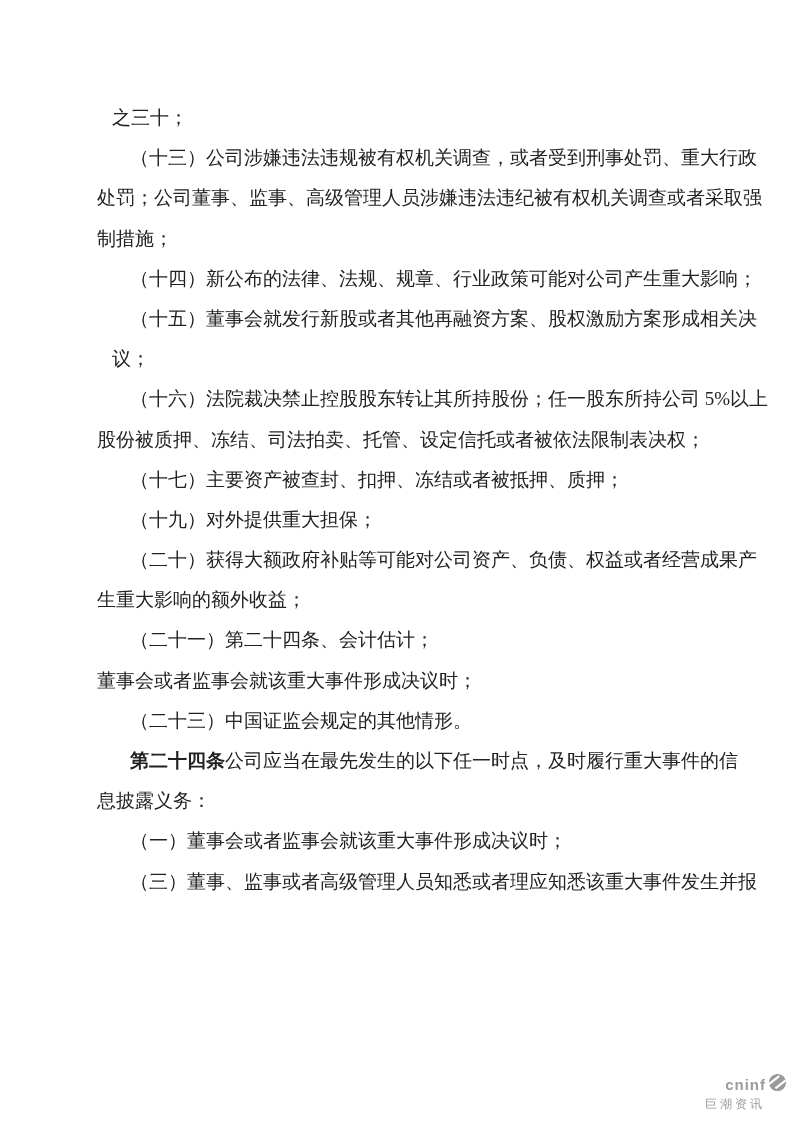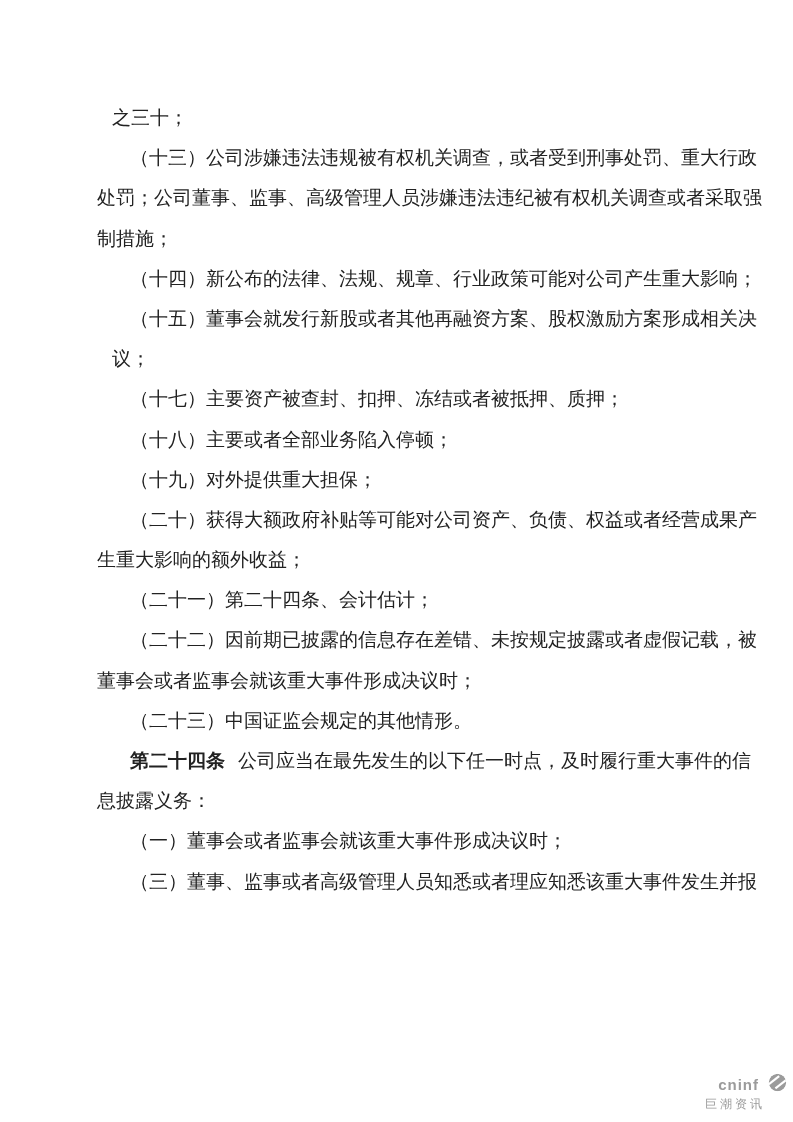--- a/index.html
+++ b/index.html
@@ -17,32 +17,32 @@
     font-size:19px;
   }
   .line{
     line-height:40.2px;
     height:40.2px;
     white-space:nowrap;
   }
   .ind-para{padding-left:33px;}
   .ind-tail{padding-left:15px;}
   .ind-none{padding-left:0;}
-  .bold-term{font-weight:bold;margin-right:13px;}
+  .bold-term{font-weight:bold;}
 
   .footer-logo{
     position:absolute;
     right:5px;top:1072px;
     text-align:right;
     color:#9b9b9b;
     font-family:"Liberation Sans","DejaVu Sans",sans-serif;
     line-height:1;
   }
   .brand-row{
-    display:flex;align-items:center;justify-content:flex-end;gap:8px;
+    display:flex;align-items:center;justify-content:flex-end;gap:1px;
   }
   .brand-name{
     font-weight:bold;
     font-size:15px;
     letter-spacing:1px;
   }
   .brand-cn{
     font-size:12px;
     letter-spacing:3px;
     margin-top:2px;
@@ -61,27 +61,27 @@
 <div class="page">
 
   <div class="doc-body">
       <div class="line ind-tail"><span>之三十；</span></div>
       <div class="line ind-para"><span>（十三）公司涉嫌违法违规被有权机关调查，或者受到刑事处罚、重大行政</span></div>
       <div class="line ind-none"><span>处罚；公司董事、监事、高级管理人员涉嫌违法违纪被有权机关调查或者采取强</span></div>
       <div class="line ind-none"><span>制措施；</span></div>
       <div class="line ind-para"><span>（十四）新公布的法律、法规、规章、行业政策可能对公司产生重大影响；</span></div>
       <div class="line ind-para"><span>（十五）董事会就发行新股或者其他再融资方案、股权激励方案形成相关决</span></div>
       <div class="line ind-tail"><span>议；</span></div>
+      <div class="line ind-para"><span>（十六）法院裁决禁止控股股东转让其所持股份；任一股东所持公司 5%以上</span></div>
+      <div class="line ind-none"><span>股份被质押、冻结、司法拍卖、托管、设定信托或者被依法限制表决权；</span></div>
       <div class="line ind-para"><span>（十七）主要资产被查封、扣押、冻结或者被抵押、质押；</span></div>
-      <div class="line ind-para"><span>（十八）主要或者全部业务陷入停顿；</span></div>
       <div class="line ind-para"><span>（十九）对外提供重大担保；</span></div>
       <div class="line ind-para"><span>（二十）获得大额政府补贴等可能对公司资产、负债、权益或者经营成果产</span></div>
       <div class="line ind-none"><span>生重大影响的额外收益；</span></div>
       <div class="line ind-para"><span>（二十一）第二十四条、会计估计；</span></div>
-      <div class="line ind-para"><span>（二十二）因前期已披露的信息存在差错、未按规定披露或者虚假记载，被</span></div>
       <div class="line ind-none"><span>董事会或者监事会就该重大事件形成决议时；</span></div>
       <div class="line ind-para"><span>（二十三）中国证监会规定的其他情形。</span></div>
       <div class="line ind-para"><span class="bold-term">第二十四条</span><span>公司应当在最先发生的以下任一时点，及时履行重大事件的信</span></div>
       <div class="line ind-none"><span>息披露义务：</span></div>
       <div class="line ind-para"><span>（一）董事会或者监事会就该重大事件形成决议时；</span></div>
       <div class="line ind-para"><span>（三）董事、监事或者高级管理人员知悉或者理应知悉该重大事件发生并报</span></div>
     </div>
 
   <div class="footer-logo">
     <div class="brand-row">

